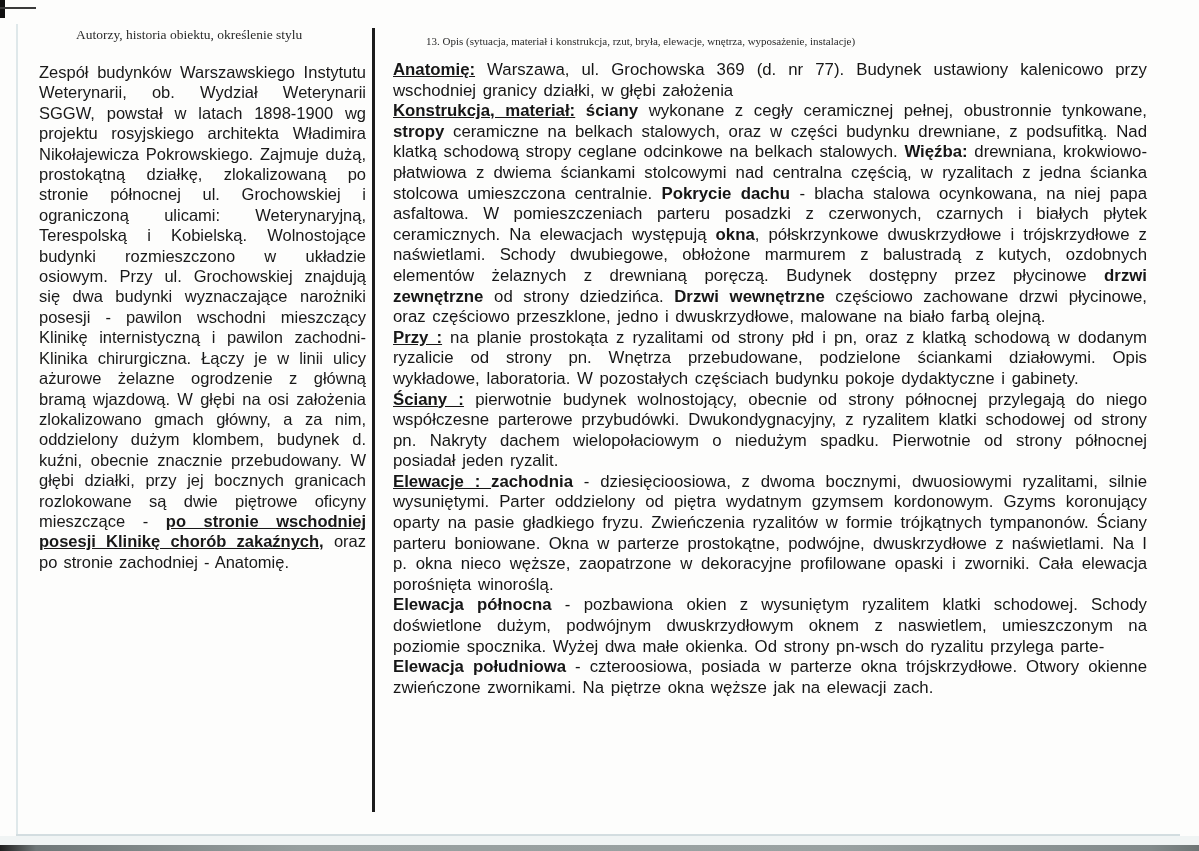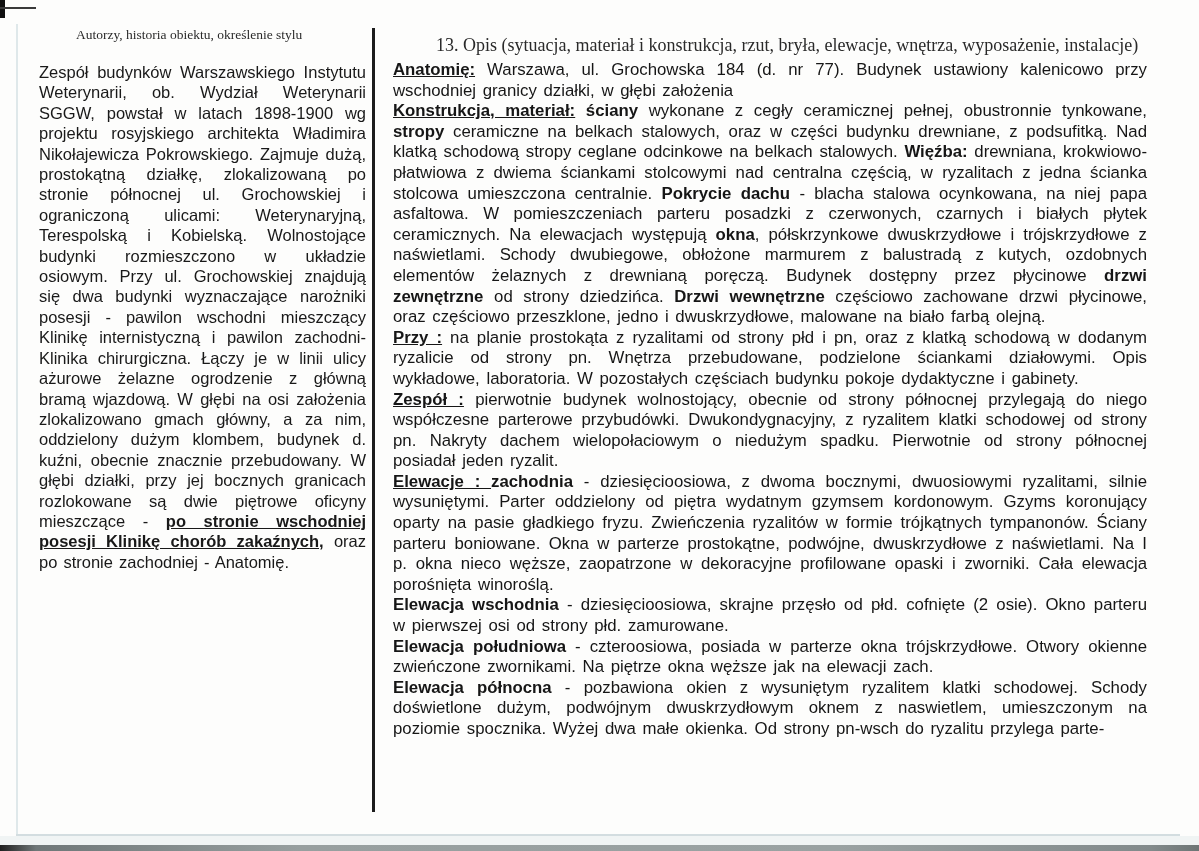--- a/index.html
+++ b/index.html
@@ -13,21 +13,21 @@
   }
   
   .hdr {
     position:absolute;
     font-family:"Liberation Serif", serif;
     color:#2a2a2a;
     white-space:nowrap;
     margin-left:40px;
   }
   .hdr-left  { left:36px;  top:27px; font-size:13.5px; }
-  .hdr-right { left:396px; top:35px; font-size:18px; }
+  .hdr-right { left:386px; top:35px; font-size:11px; }
 
   
   .divider {
     position:absolute; left:372px; top:28px;
     width:3px; height:784px; background:#1c1c1c;
   }
 
   
   .left-text {
     position:absolute; left:39px; top:62px; width:327px;
@@ -72,21 +72,20 @@
 <div class="divider"></div>
 
 <div class="hdr hdr-left">Autorzy, historia obiektu, określenie stylu</div>
 <div class="hdr hdr-right">13. Opis (sytuacja, materiał i konstrukcja, rzut, bryła, elewacje, wnętrza, wyposażenie, instalacje)</div>
 
 <div class="left-text">
     <div class="para"><span>Zespół budynków Warszawskiego Instytutu Weterynarii, ob. Wydział Weterynarii SGGW, powstał w latach 1898-1900 wg projektu rosyjskiego architekta Władimira Nikołajewicza Pokrowskiego. Zajmuje dużą, prostokątną działkę, zlokalizowaną po stronie północnej ul. Grochowskiej i ograniczoną ulicami: Weterynaryjną, Terespolską i Kobielską. Wolnostojące budynki rozmieszczono w układzie osiowym. Przy ul. Grochowskiej znajdują się dwa budynki wyznaczające narożniki posesji - pawilon wschodni mieszczący Klinikę internistyczną i pawilon zachodni- Klinika chirurgiczna. Łączy je w linii ulicy ażurowe żelazne ogrodzenie z główną bramą wjazdową. W głębi na osi założenia zlokalizowano gmach główny, a za nim, oddzielony dużym klombem, budynek d. kuźni, obecnie znacznie przebudowany. W głębi działki, przy jej bocznych granicach rozlokowane są dwie piętrowe oficyny mieszczące - </span><span class="b u">po stronie wschodniej posesji Klinikę chorób zakaźnych,</span><span> oraz po stronie zachodniej - Anatomię.</span></div>
   </div>
 
 <div class="right-text">
-    <div class="para"><span class="b u">Anatomię:</span><span> Warszawa, ul. Grochowska 184 (d. nr 77). Budynek ustawiony kalenicowo przy wschodniej granicy działki, w głębi założenia</span></div>
+    <div class="para"><span class="b u">Anatomię:</span><span> Warszawa, ul. Grochowska 369 (d. nr 77). Budynek ustawiony kalenicowo przy wschodniej granicy działki, w głębi założenia</span></div>
     <div class="para"><span class="b u">Konstrukcja, materiał:</span><span> </span><span class="b">ściany</span><span> wykonane z cegły ceramicznej pełnej, obustronnie tynkowane, </span><span class="b">stropy</span><span> ceramiczne na belkach stalowych, oraz w części budynku drewniane, z podsufitką. Nad klatką schodową stropy ceglane odcinkowe na belkach stalowych. </span><span class="b">Więźba:</span><span> drewniana, krokwiowo- płatwiowa z dwiema ściankami stolcowymi nad centralna częścią, w ryzalitach z jedna ścianka stolcowa umieszczona centralnie. </span><span class="b">Pokrycie dachu</span><span> - blacha stalowa ocynkowana, na niej papa asfaltowa. W pomieszczeniach parteru posadzki z czerwonych, czarnych i białych płytek ceramicznych. Na elewacjach występują </span><span class="b">okna</span><span>, półskrzynkowe dwuskrzydłowe i trójskrzydłowe z naświetlami. Schody dwubiegowe, obłożone marmurem z balustradą z kutych, ozdobnych elementów żelaznych z drewnianą poręczą. Budynek dostępny przez płycinowe </span><span class="b">drzwi zewnętrzne</span><span> od strony dziedzińca. </span><span class="b">Drzwi wewnętrzne</span><span> częściowo zachowane drzwi płycinowe, oraz częściowo przeszklone, jedno i dwuskrzydłowe, malowane na biało farbą olejną.</span></div>
     <div class="para"><span class="b u">Przy :</span><span> na planie prostokąta z ryzalitami od strony płd i pn, oraz z klatką schodową w dodanym ryzalicie od strony pn. Wnętrza przebudowane, podzielone ściankami działowymi. Opis wykładowe, laboratoria. W pozostałych częściach budynku pokoje dydaktyczne i gabinety.</span></div>
-    <div class="para"><span class="b u">Zespół :</span><span> pierwotnie budynek wolnostojący, obecnie od strony północnej przylegają do niego współczesne parterowe przybudówki. Dwukondygnacyjny, z ryzalitem klatki schodowej od strony pn. Nakryty dachem wielopołaciowym o niedużym spadku. Pierwotnie od strony północnej posiadał jeden ryzalit.</span></div>
+    <div class="para"><span class="b u">Ściany :</span><span> pierwotnie budynek wolnostojący, obecnie od strony północnej przylegają do niego współczesne parterowe przybudówki. Dwukondygnacyjny, z ryzalitem klatki schodowej od strony pn. Nakryty dachem wielopołaciowym o niedużym spadku. Pierwotnie od strony północnej posiadał jeden ryzalit.</span></div>
     <div class="para"><span class="b u">Elewacje : </span><span class="b">zachodnia</span><span> - dziesięcioosiowa, z dwoma bocznymi, dwuosiowymi ryzalitami, silnie wysuniętymi. Parter oddzielony od piętra wydatnym gzymsem kordonowym. Gzyms koronujący oparty na pasie gładkiego fryzu. Zwieńczenia ryzalitów w formie trójkątnych tympanonów. Ściany parteru boniowane. Okna w parterze prostokątne, podwójne, dwuskrzydłowe z naświetlami. Na I p. okna nieco węższe, zaopatrzone w dekoracyjne profilowane opaski i zworniki. Cała elewacja porośnięta winoroślą.</span></div>
-    <div class="para"><span class="b">Elewacja wschodnia</span><span> - dziesięcioosiowa, skrajne przęsło od płd. cofnięte (2 osie). Okno parteru w pierwszej osi od strony płd. zamurowane.</span></div>
+    <div class="para"><span class="b">Elewacja północna</span><span> - pozbawiona okien z wysuniętym ryzalitem klatki schodowej. Schody doświetlone dużym, podwójnym dwuskrzydłowym oknem z naswietlem, umieszczonym na poziomie spocznika. Wyżej dwa małe okienka. Od strony pn-wsch do ryzalitu przylega parte-</span></div>
     <div class="para"><span class="b">Elewacja południowa</span><span> - czteroosiowa, posiada w parterze okna trójskrzydłowe. Otwory okienne zwieńczone zwornikami. Na piętrze okna węższe jak na elewacji zach.</span></div>
-    <div class="para"><span class="b">Elewacja północna</span><span> - pozbawiona okien z wysuniętym ryzalitem klatki schodowej. Schody doświetlone dużym, podwójnym dwuskrzydłowym oknem z naswietlem, umieszczonym na poziomie spocznika. Wyżej dwa małe okienka. Od strony pn-wsch do ryzalitu przylega parte-</span></div>
   </div>
 
 </body></html>

